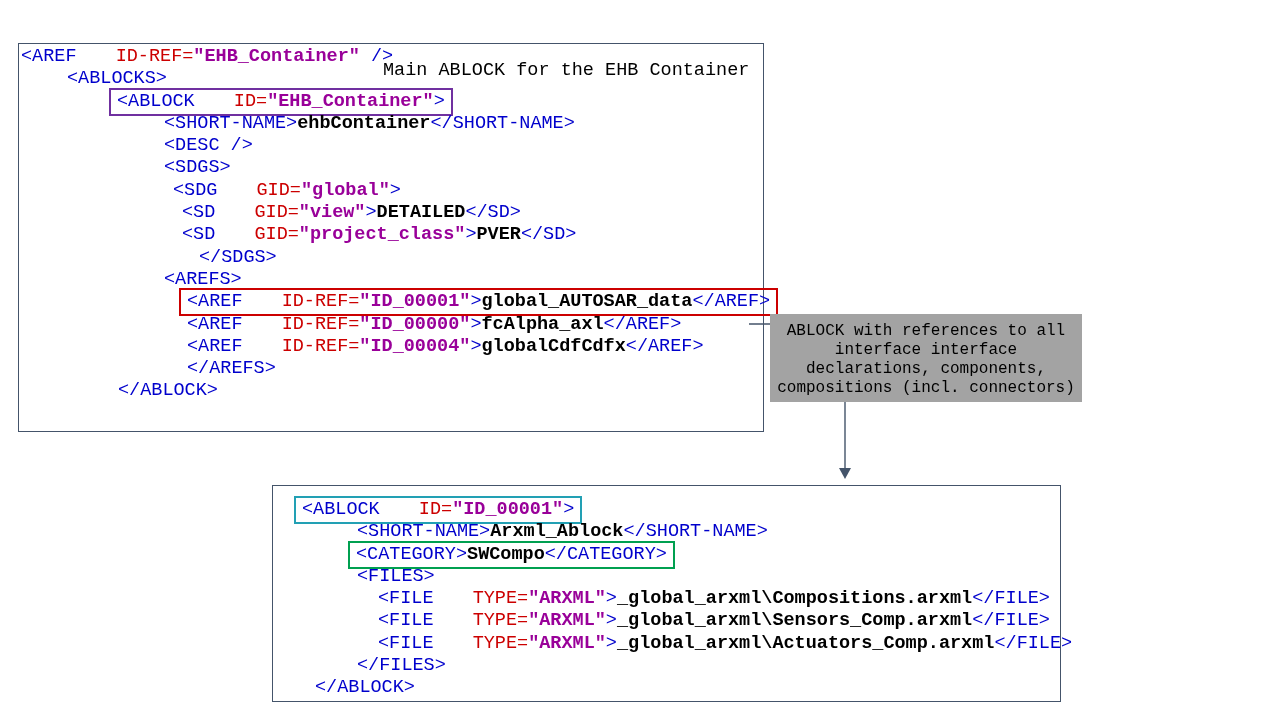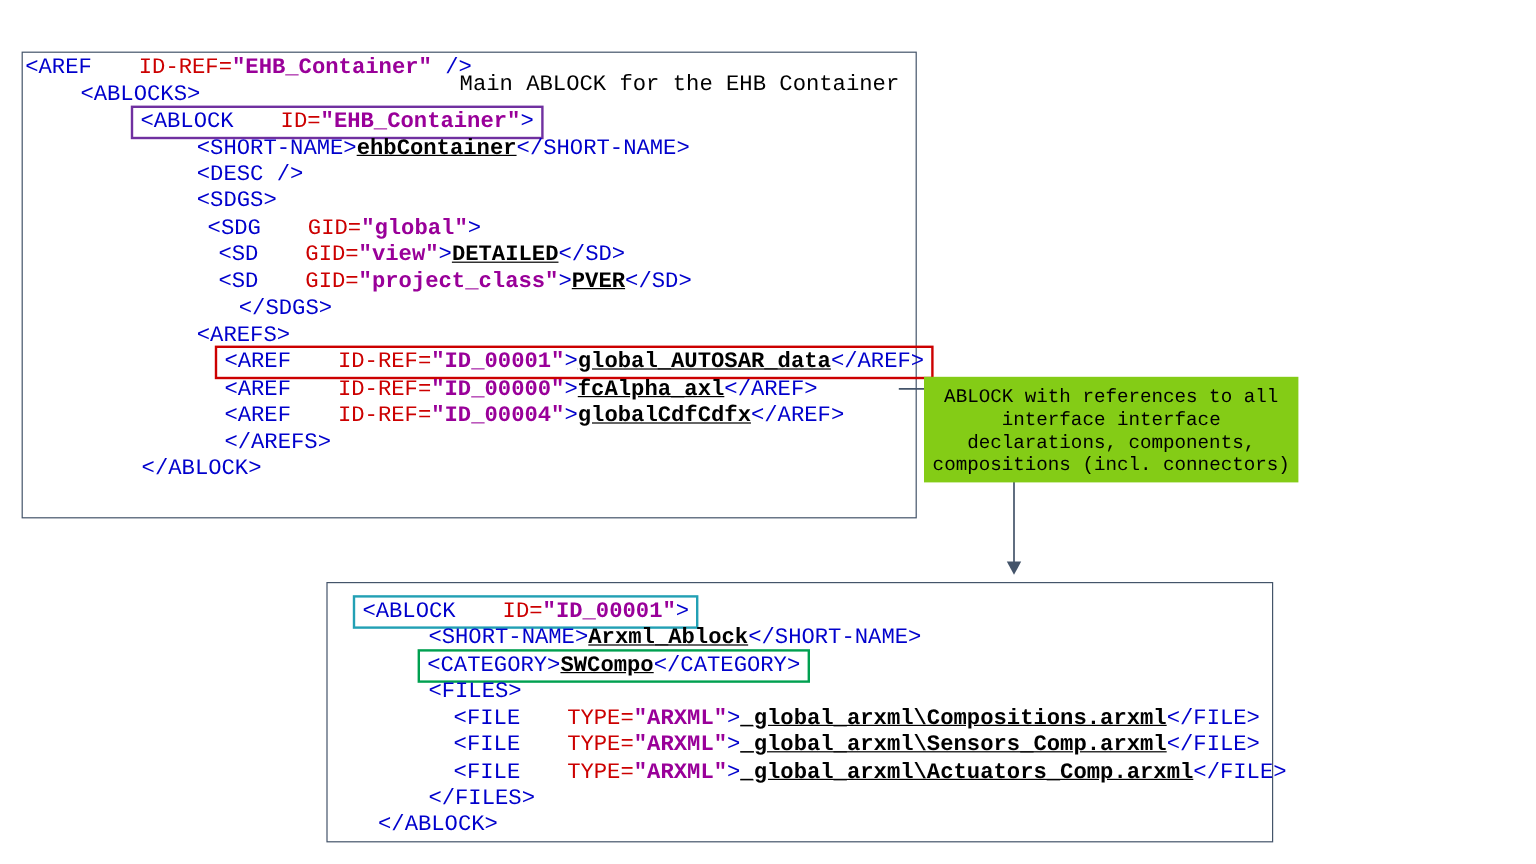--- a/index.html
+++ b/index.html
@@ -12,29 +12,29 @@
     position: absolute; left: 30px; top: 10px;
     font-family: "Liberation Sans", sans-serif; font-size: 21px; color: #000; margin-top: 48px;
   }
   .code-box { position: absolute; border: 1px solid var(--frame); background: #fff; }
   #ccx-box    { left: 18px;  top: 43px;  width: 746px; height: 389px; padding-top: 2px; }
   #ablock-box { left: 272px; top: 485px; width: 789px; height: 217px; padding-top: 13px; }
   .code-line { height: 22.3px; line-height: 22.3px; font-size: 18.5px; white-space: pre; }
   .tok-tag  { color: var(--tag); }
   .tok-attr { color: var(--attr); margin-left: 28px; }
   .tok-val  { color: var(--val); font-weight: bold; }
-  .tok-txt  { color: var(--txt); font-weight: bold; text-decoration: underline; }
+  .tok-txt  { color: var(--txt); font-weight: bold; }
   .hl-box { border: 2px solid; padding: 1px 6px 2px; }
   .annotation-main {
     position: absolute; left: 383px; top: 60px;
     font-size: 18.5px; color: #000; white-space: pre; z-index: 3; text-align: center;
   }
   .annotation-right {
     position: absolute; left: 770px; top: 314px; width: 312px;
-    background: #84cc16; text-align: center; color: #000;
+    background: #a3a3a3; text-align: center; color: #000;
     font-size: 16px; line-height: 19px; padding: 8px 0 4px; z-index: 3;
   }
   .connector-svg { position: absolute; left: 0; top: 0; z-index: 2; pointer-events: none; }
   .conn-line { stroke: var(--arrow); stroke-width: 1.4; fill: none; }
   .conn-head { fill: var(--arrow); }
 </style>
 </head>
 <body>
 
 <div class="canvas">

